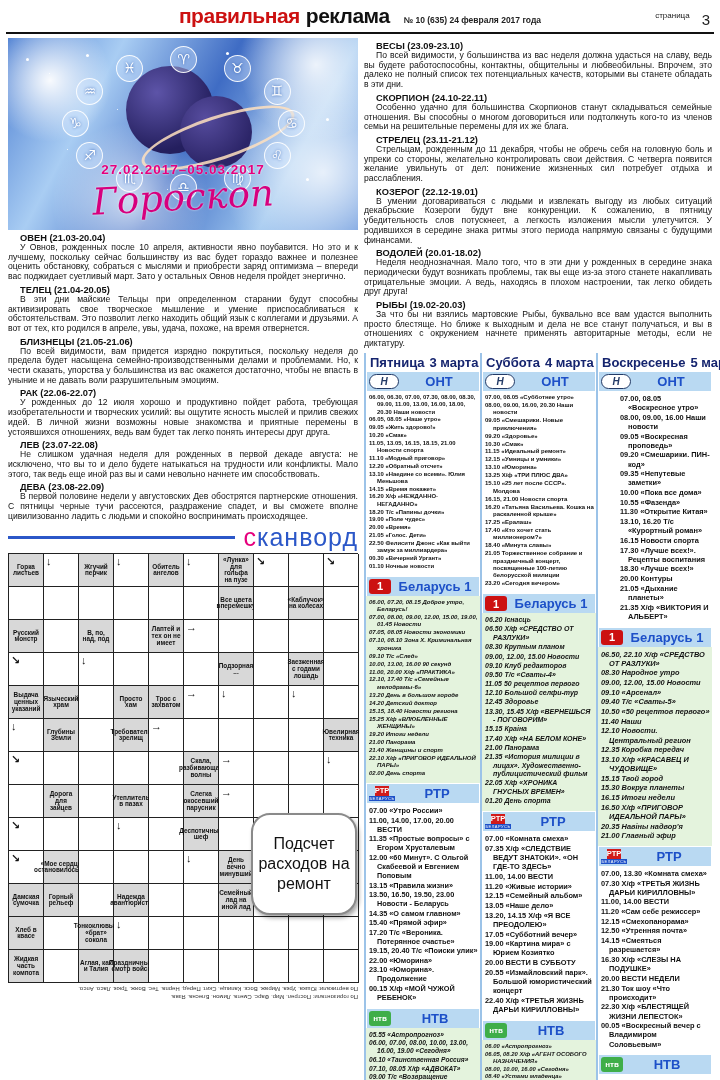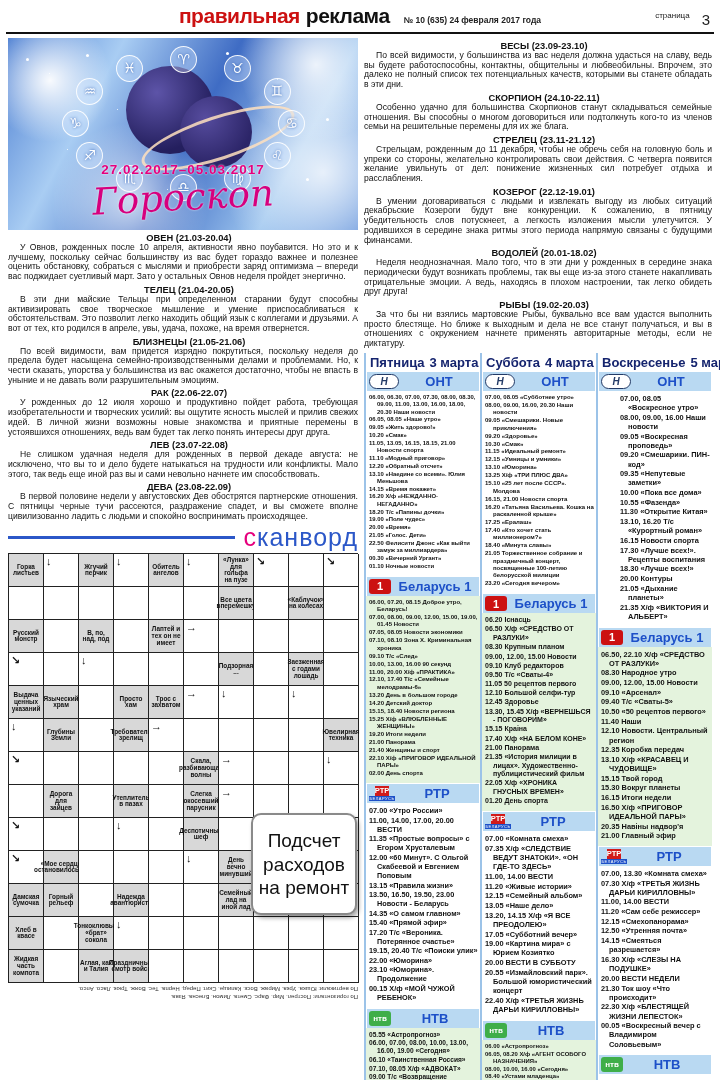--- a/index.html
+++ b/index.html
@@ -43,38 +43,38 @@
   .zod{position:absolute;width:27px;height:27px;border-radius:50%;border:1px solid rgba(255,255,255,.9);
       background:rgba(210,230,255,.35);color:#fff;font-size:14px;line-height:25px;text-align:center;
       text-shadow:0 0 3px #2a5bb0;}
   .hdate{position:absolute;left:0;right:0;top:124px;text-align:center;color:#e5007d;
       font-weight:bold;font-size:13.5px;letter-spacing:1px;text-shadow:0 0 2px #fff;}
   .htitle{position:absolute;left:0;right:0;top:138px;text-align:center;color:#d6007e;
       font-family:"DejaVu Serif","Liberation Serif",serif;font-style:italic;font-size:37px;
       transform:rotate(-3deg);text-shadow:0 0 2px rgba(255,255,255,.8);}
   
   .sign{margin:3px 0 2px 0;}
-  .sign h4{margin:0;padding-left:12px;font-size:9.3px;text-align:center;}
+  .sign h4{margin:0;padding-left:12px;font-size:9.3px;}
   .sign p{margin:0;font-size:8.6px;line-height:1.13;text-align:justify;text-indent:12px;}
   
   .xw-head{display:flex;align-items:center;margin:4px 0 3px 0;}
   .xw-line{flex:1;height:3px;background:#2b57c8;margin-right:8px;}
   .xw-title{font-size:25px;letter-spacing:1px;color:#2b57c8;line-height:1;}
   .xw-title .m{color:#e5007d;}
   .xw-wrap{position:relative;width:350px;}
   .xw{display:grid;grid-template-columns:repeat(10,35px);grid-auto-rows:33px;
       border-top:1px solid #222;border-left:1px solid #222;width:350px;}
   .cell{border-right:1px solid #222;border-bottom:1px solid #222;position:relative;background:#fff;}
   .cell.clue{background:#d8d8d8;font-size:6.4px;line-height:1.08;display:flex;align-items:center;
       justify-content:center;text-align:center;padding:1px;font-weight:bold;color:#111;}
   .cell .arr{position:absolute;left:2px;top:1px;font-size:11px;color:#111;font-weight:bold;}
   .note{position:absolute;left:243px;top:260px;width:106px;height:102px;background:#fff;
-      border:2px solid #8a8a8a;border-radius:10px;box-shadow:2px 3px 4px rgba(0,0,0,.35);
+      border:2px solid #8a8a8a;border-radius:19px;box-shadow:2px 3px 4px rgba(0,0,0,.35);
       display:flex;align-items:center;justify-content:center;text-align:center;
-      font-size:19px;line-height:1.25;padding:4px;}
+      font-size:16px;line-height:1.25;padding:4px;}
   .answers{transform:rotate(180deg);font-size:6px;line-height:1.35;color:#333;margin-top:2px;
       text-align:left;}
   
   .tv{display:flex;margin-top:4px;border-left:2px solid #9cc3e8;}
   .day{flex:1;min-width:0;border-right:2px solid #9cc3e8;}
   .day:last-child{border-right:none;}
   .dayhead{display:flex;gap:5px;align-items:baseline;padding:2px 14px 1px 4px;color:#15246e;
       font-weight:bold;font-size:13px;white-space:nowrap;}
   .chanbar{display:flex;align-items:center;height:19px;margin:1px 1px 0 1px;background:#b9d9f2;}
   .chanbar .chname{flex:1;text-align:center;color:#1d50c8;font-weight:bold;font-size:13px;}
@@ -83,21 +83,21 @@
       color:#223a66;font-weight:bold;font-style:italic;font-size:10px;display:flex;
       align-items:center;justify-content:center;}
   .lg-b1{width:22px;height:15px;background:#cc1111;border-radius:3px;color:#fff;font-weight:bold;
       font-size:11px;display:flex;align-items:center;justify-content:center;}
   .lg-rtr{width:26px;display:flex;flex-direction:column;}
   .lg-rtr .t{background:#d11a1a;color:#fff;font-weight:bold;font-size:7.5px;text-align:center;line-height:10px;}
   .lg-rtr .b{background:#1d50c8;color:#fff;font-size:4px;text-align:center;line-height:5px;letter-spacing:.5px;}
   .lg-ntv{width:22px;height:15px;background:#3fae49;border-radius:3px;color:#fff;font-weight:bold;
       font-size:8px;display:flex;align-items:center;justify-content:center;}
   .entries{padding:3px 2px 5px 3px;}
-  .entries.green{background:#e4f3dd;}
+  .entries.green{background:#e4f3dd;font-style:italic;}
   .entry{font-weight:bold;line-height:1.24;padding-left:8px;text-indent:-8px;margin:0 0 .5px 0;}
 </style>
 </head>
 <body>
 
 <div class="page">
   <div class="hdr">
     <div class="hdr-spacer"></div>
     <div class="brand">
       <span class="b-red">правильная</span>

